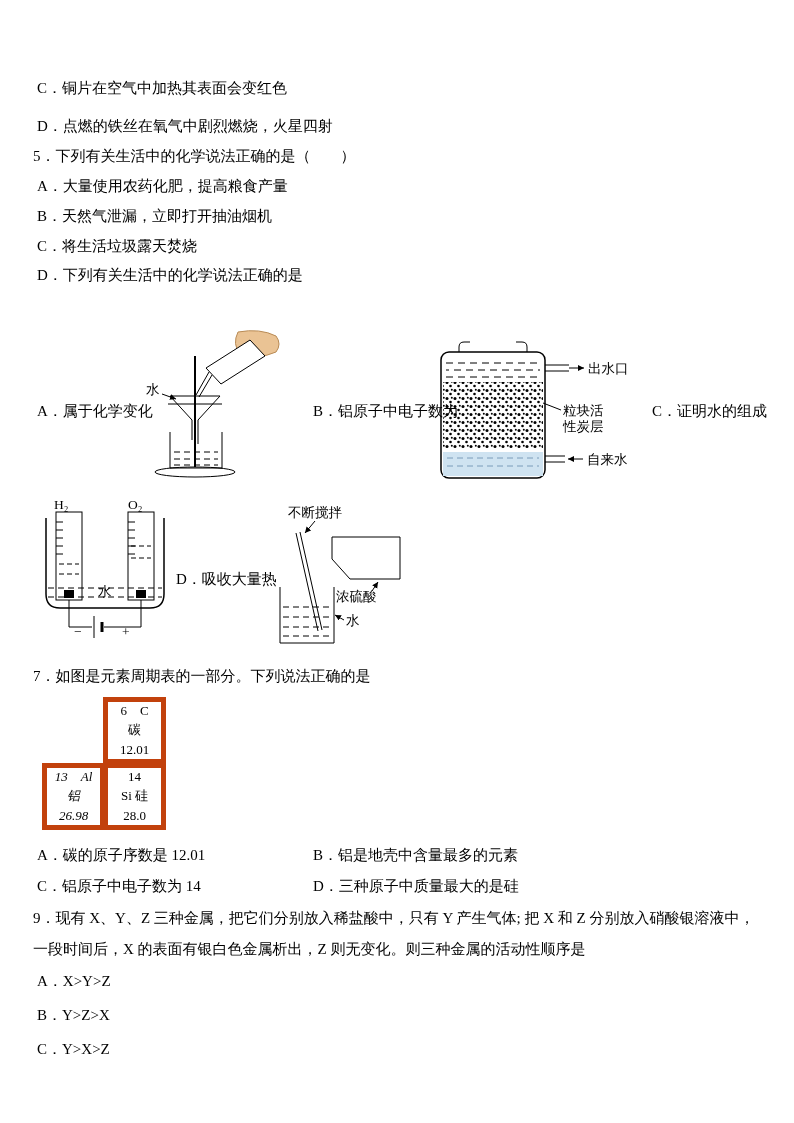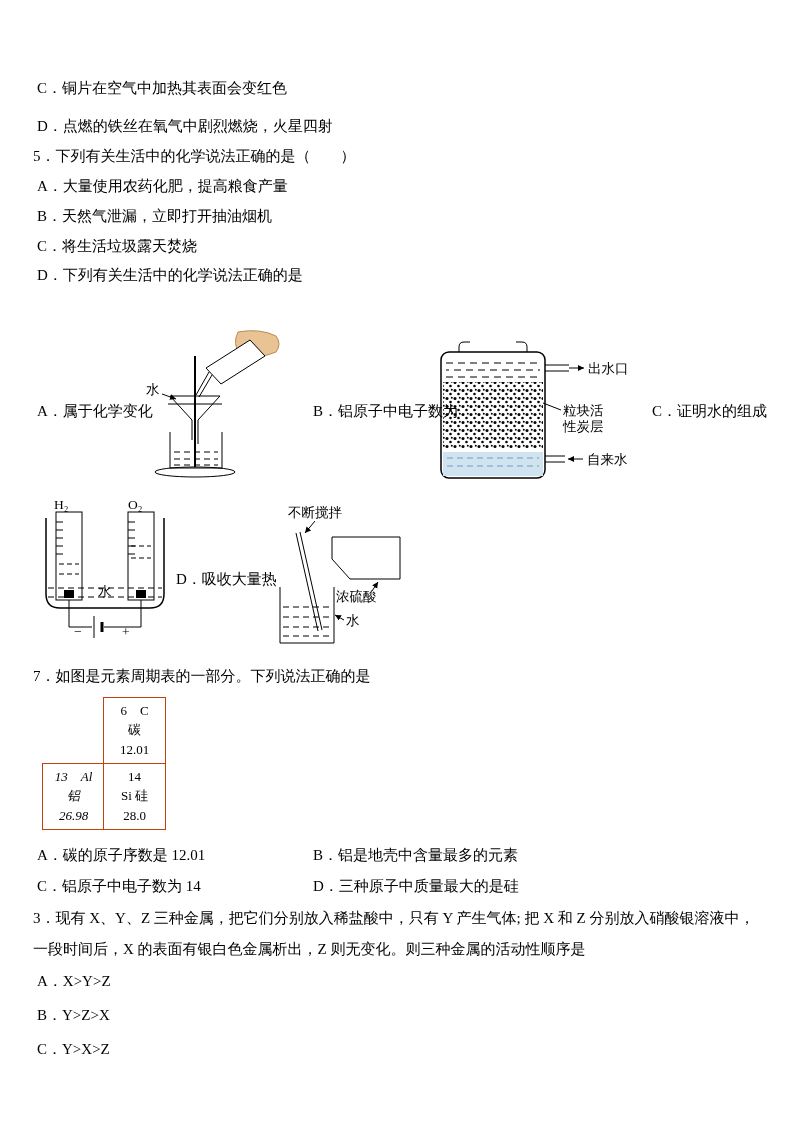--- a/index.html
+++ b/index.html
@@ -4,21 +4,21 @@
 <style>
   * { margin:0; padding:0; box-sizing:border-box; }
   html,body { width:794px; height:1123px; background:#ffffff; }
   body { font-family:"Liberation Serif","DejaVu Serif",serif; color:#000; position:relative; }
   .page { position:absolute; left:0; top:0; width:794px; height:1123px; background:#fff;border-radius:28px; }
   .t { position:absolute; font-size:15px; white-space:pre; line-height:1.4; }
   .para { position:absolute; font-size:15px; line-height:31px; }
   .fig { position:absolute; }
   svg text { font-family:"Liberation Serif","DejaVu Serif",serif; font-size:13.5px; fill:#000; }
   .ptable { position:absolute; left:42px; top:697px; width:125px; height:134px; }
-  .pcell { position:absolute; width:63px; height:67px; border:1px solid #c2410c;
+  .pcell { position:absolute; width:63px; height:67px; border:5px solid #c2410c;
            display:flex; flex-direction:column; align-items:center; justify-content:center;
            gap:3px; font-size:13px; text-align:center; background:#fff; }
   .pcell span { white-space:pre; line-height:1.25; }
   .cell-c  { left:61px; top:0; }
   .cell-al { left:0;    top:66px;font-style:italic; }
   .cell-si { left:61px; top:66px; }
 </style>
 </head>
 <body>
 
@@ -197,18 +197,18 @@
       <span>Si 硅</span>
       <span>28.0</span>
     </div>
   </div>
 
   <div class="t" style="left:37px;  top:845px">A．碳的原子序数是 12.01</div>
   <div class="t" style="left:313px; top:845px">B．铝是地壳中含量最多的元素</div>
   <div class="t" style="left:37px;  top:876px">C．铝原子中电子数为 14</div>
   <div class="t" style="left:313px; top:876px">D．三种原子中质量最大的是硅</div>
 
-  <div class="para" style="left:33px; top:903px; width:726px">3．现有 X、Y、Z 三种金属，把它们分别放入稀盐酸中，只有 Y 产生气体; 把 X 和 Z 分别放入硝酸银溶液中，一段时间后，X 的表面有银白色金属析出，Z 则无变化。则三种金属的活动性顺序是</div>
+  <div class="para" style="left:33px; top:903px; width:726px">9．现有 X、Y、Z 三种金属，把它们分别放入稀盐酸中，只有 Y 产生气体; 把 X 和 Z 分别放入硝酸银溶液中，一段时间后，X 的表面有银白色金属析出，Z 则无变化。则三种金属的活动性顺序是</div>
   <div class="t" style="left:37px; top:971px">A．X&gt;Y&gt;Z</div>
   <div class="t" style="left:37px; top:1005px">B．Y&gt;Z&gt;X</div>
   <div class="t" style="left:37px; top:1039px">C．Y&gt;X&gt;Z</div>
 
 </div>
 
 </body></html>

